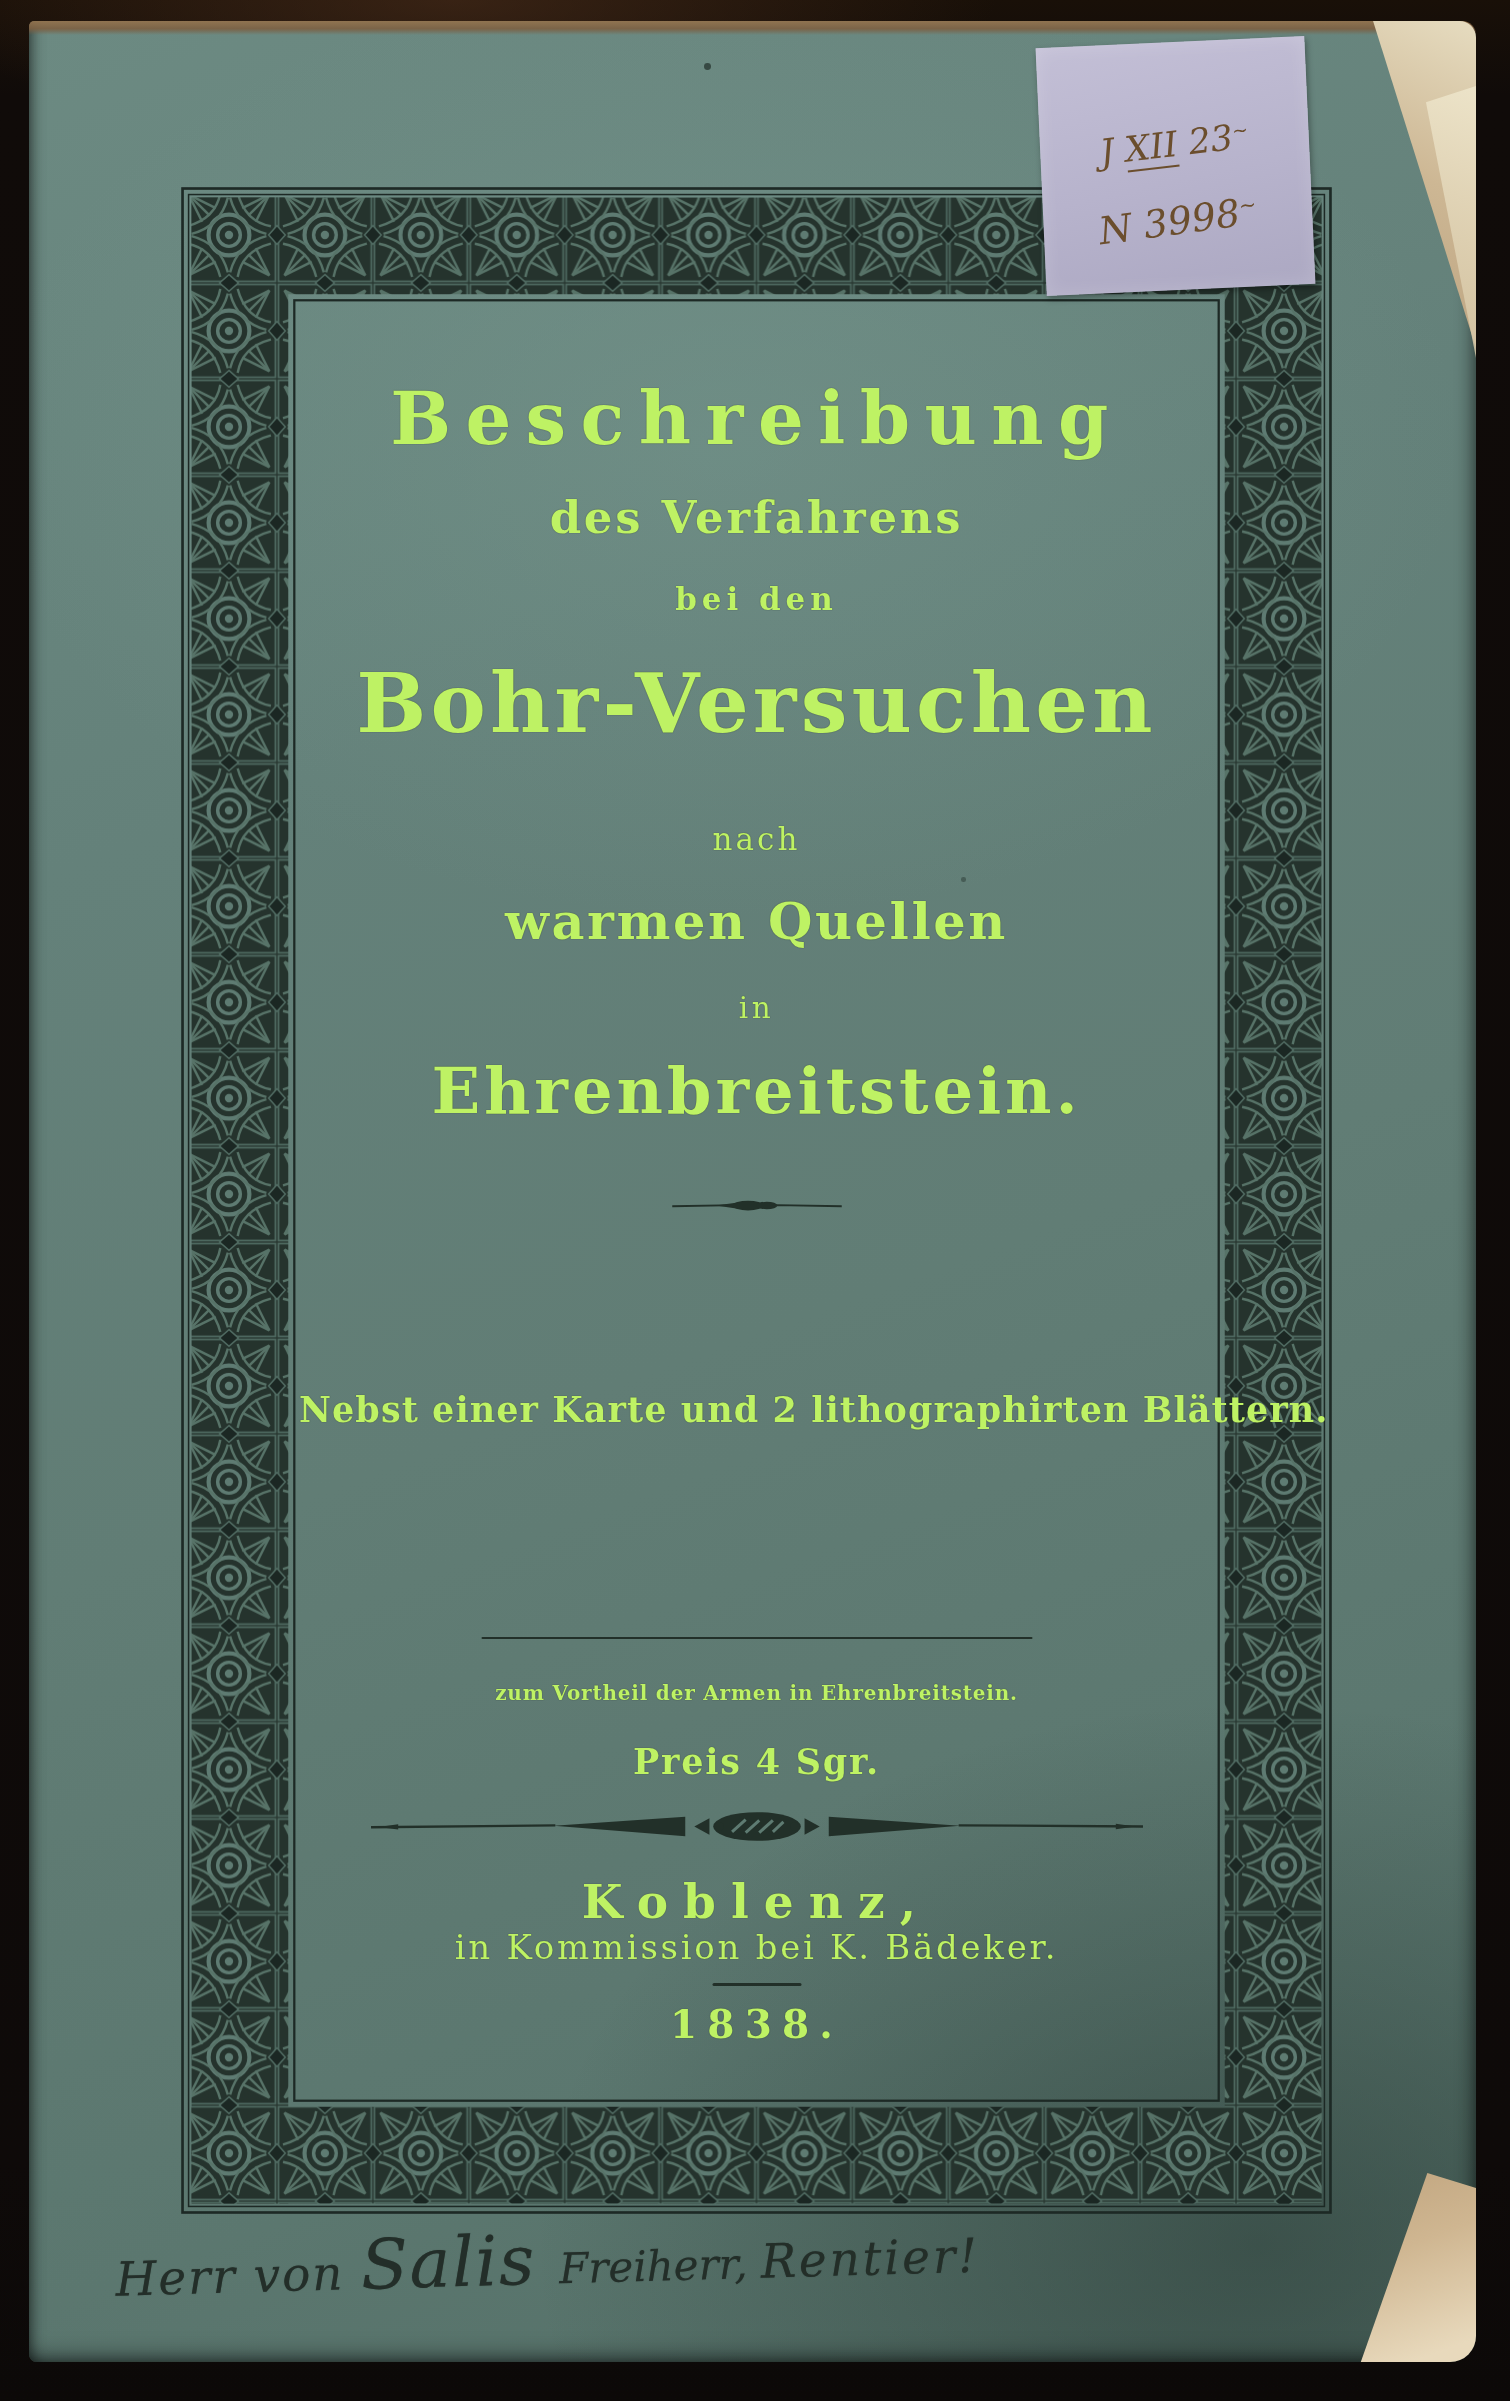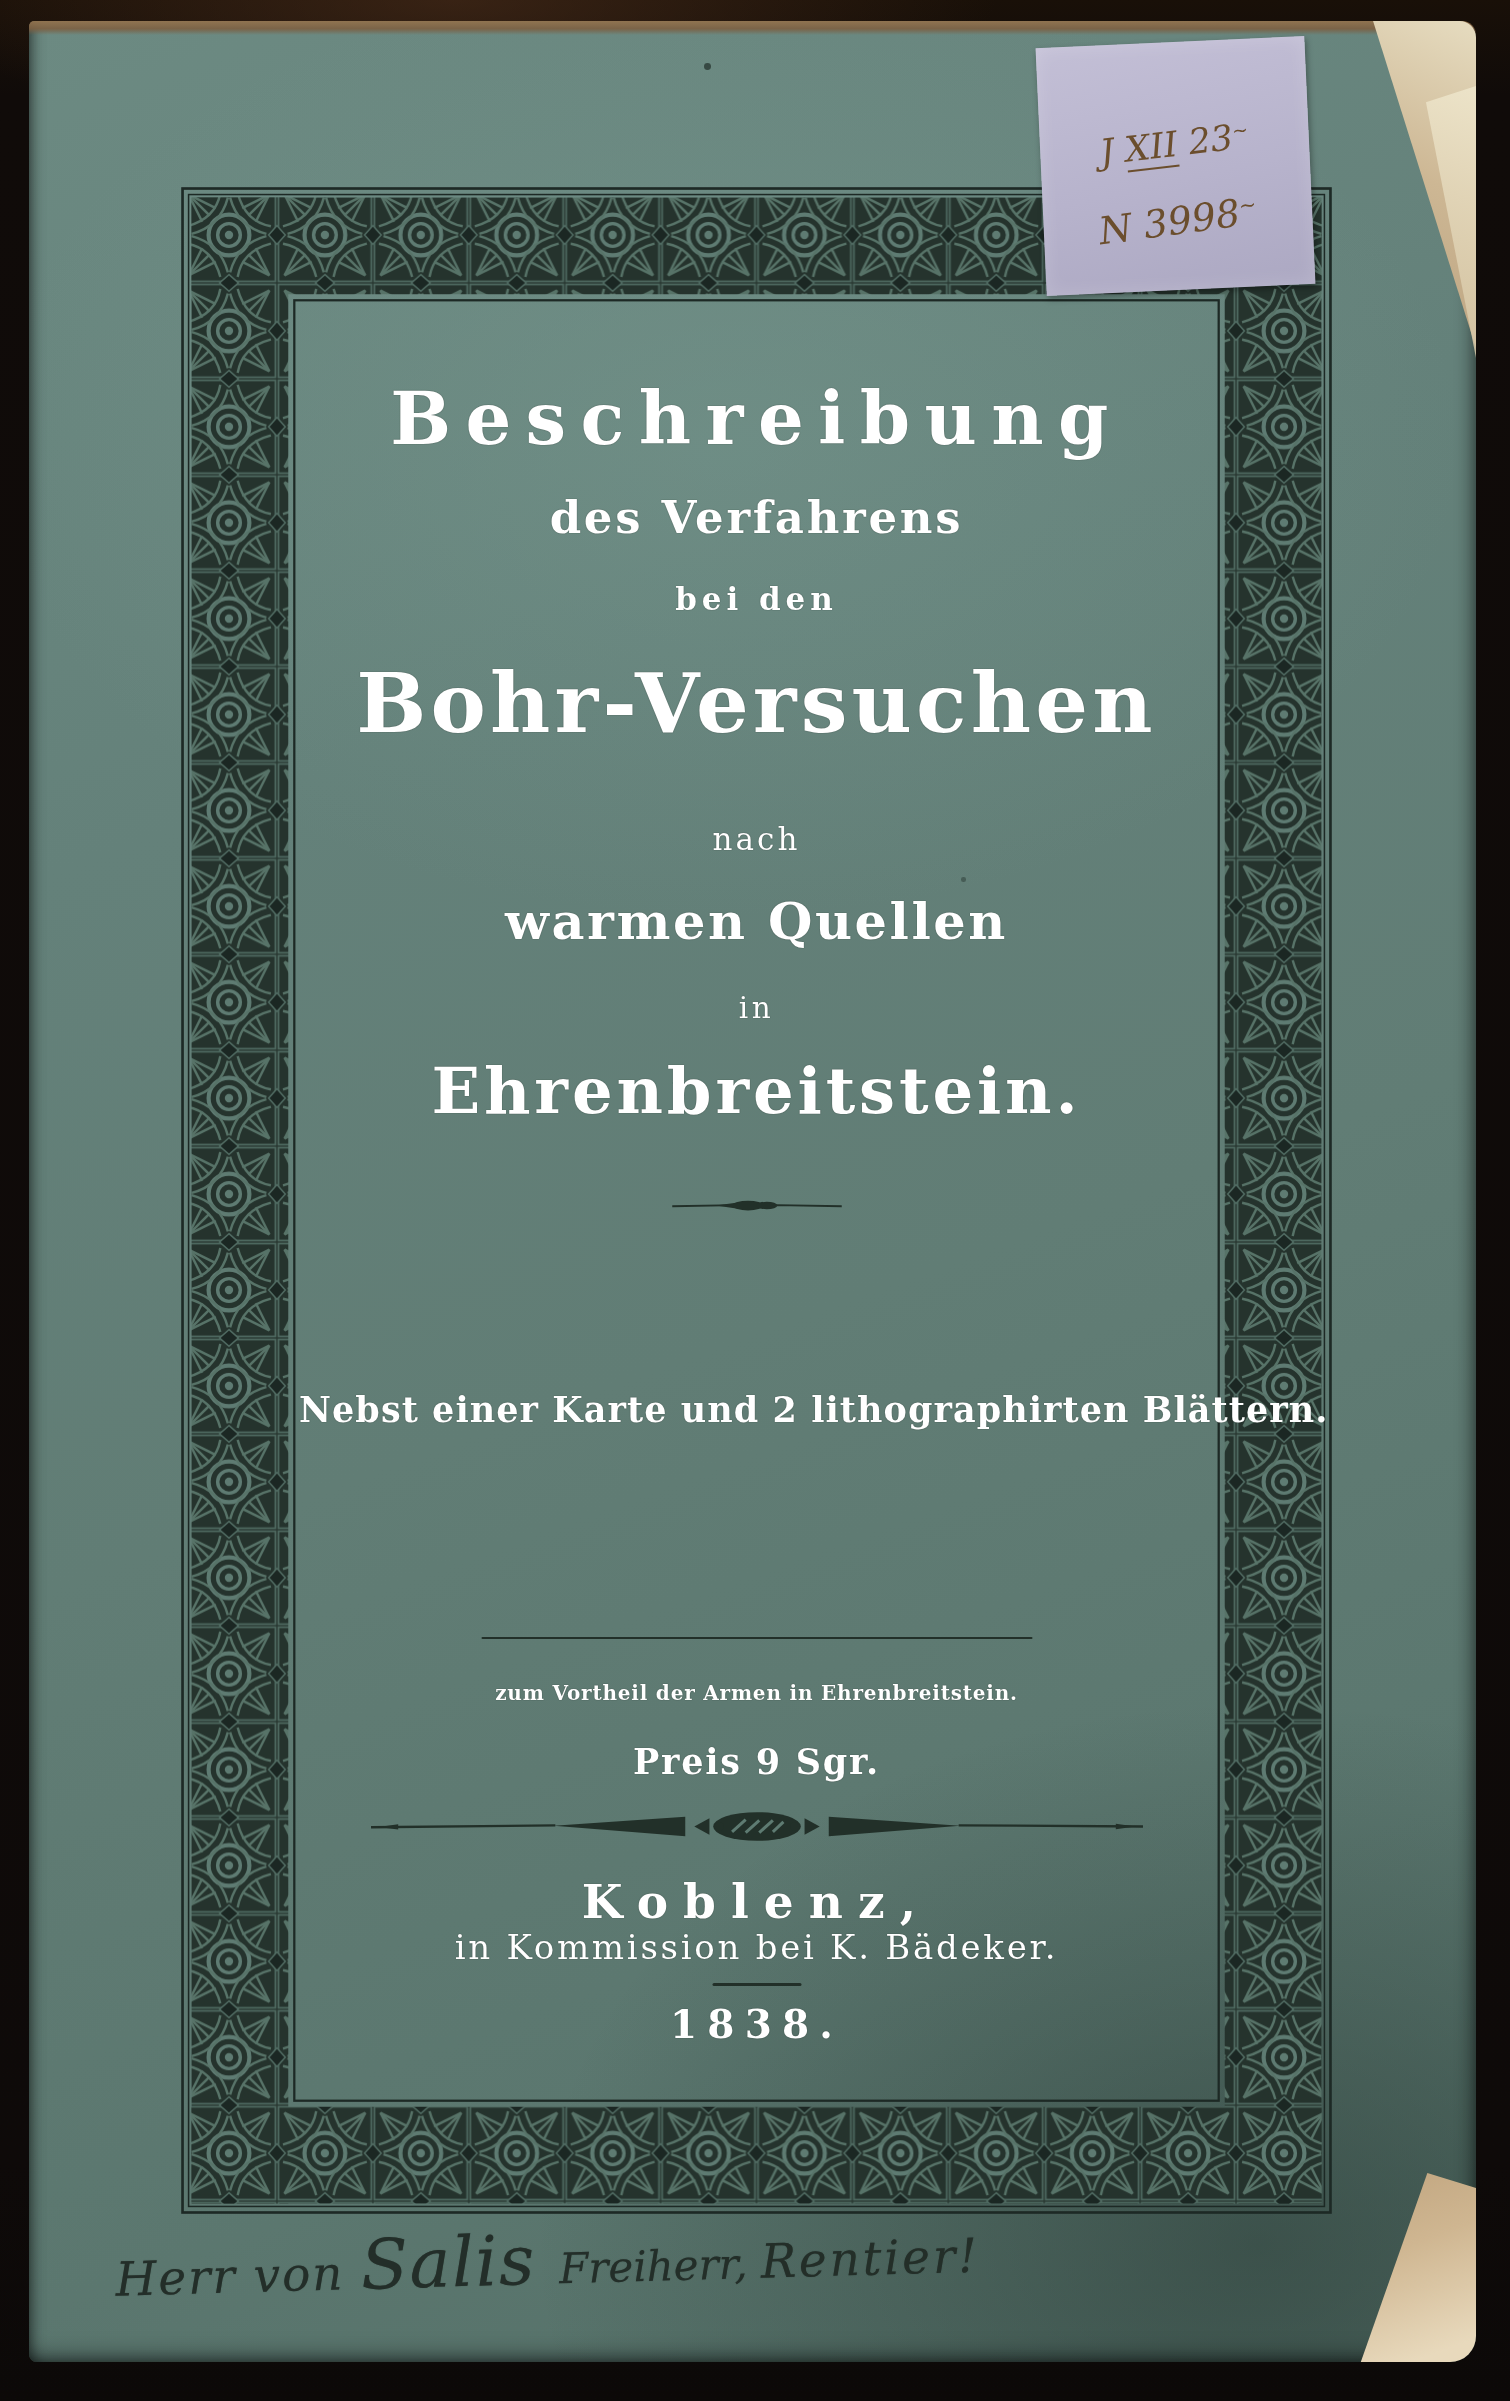--- a/index.html
+++ b/index.html
@@ -50,21 +50,21 @@
     background:linear-gradient(340deg,#e8d9bc 10%, #cfb691 60%, #c0a47e 100%);
     clip-path:polygon(100% 100%, 100% 8%, 62% 0, 10% 100%);
     border-radius:0 0 26px 0;
   }
   .foxing{position:absolute;border-radius:50%;background:#2a3a33;opacity:.8;}
   
   .frame-svg{position:absolute;left:181px;top:187px;}
   
   .content{
     position:absolute;left:299px;top:305px;width:915px;height:1797px;
-    color:#ffffff;text-align:center;
+    color:#bef264;text-align:center;
   }
   .line{position:absolute;left:0;width:100%;text-align:center;white-space:nowrap;
         text-shadow:0 0 1.1px rgba(25,36,30,.75);}
   .blk{font-weight:bold;}
   .t-beschreibung {top:71px;  font-size:72px; letter-spacing:.20em;}
   .t-verfahrens   {top:186px; font-size:45px; letter-spacing:.06em;}
   .t-beiden       {top:276px; font-size:31px; letter-spacing:.16em;}
   .t-bohr         {top:349px; font-size:83px;letter-spacing:.05em;}
   .t-nach         {top:516px; font-size:31px; letter-spacing:.10em;}
   .t-quellen      {top:586px; font-size:51px; letter-spacing:.05em;}
@@ -179,21 +179,21 @@
     <path d="M2,11 L88,9.5 L115,10 L142,9.5 L228,11" stroke="#223029" stroke-width="2.5" fill="none"></path>
     <ellipse cx="103" cy="10" rx="20" ry="6.5" fill="#223029"></ellipse>
     <ellipse cx="128" cy="10" rx="14" ry="5" fill="#223029"></ellipse>
     <path d="M60,10 L92,5.5 L92,14.5 Z" fill="#223029"></path>
   </svg>
 
   <div class="line blk t-nebst">Nebst einer Karte und 2 lithographirten Blättern.</div>
 
   <div class="rule-long"></div>
   <div class="line blk t-vortheil">zum Vortheil der Armen in Ehrenbreitstein.</div>
-  <div class="line blk t-preis">Preis 9 Sgr.</div>
+  <div class="line blk t-preis">Preis 4 Sgr.</div>
 
   <svg class="divider-spindle" width="778" height="35" viewBox="0 0 1030 46">
     <path d="M4,24 L248,21.5 M782,21.5 L1026,23" stroke="#223029" stroke-width="3" fill="none"></path>
     <path d="M14,23.5 L40,20 L40,27 Z" fill="#223029"></path>
     <path d="M1016,23 L990,19.5 L990,26.5 Z" fill="#223029"></path>
     <path d="M246,22 L420,10 L420,36 Z" fill="#223029"></path>
     <path d="M784,22 L610,10 L610,36 Z" fill="#223029"></path>
     <path d="M432,23 L452,12 L452,34 Z" fill="#223029"></path>
     <path d="M598,23 L578,12 L578,34 Z" fill="#223029"></path>
     <ellipse cx="515" cy="23" rx="58" ry="19" fill="#223029"></ellipse>

